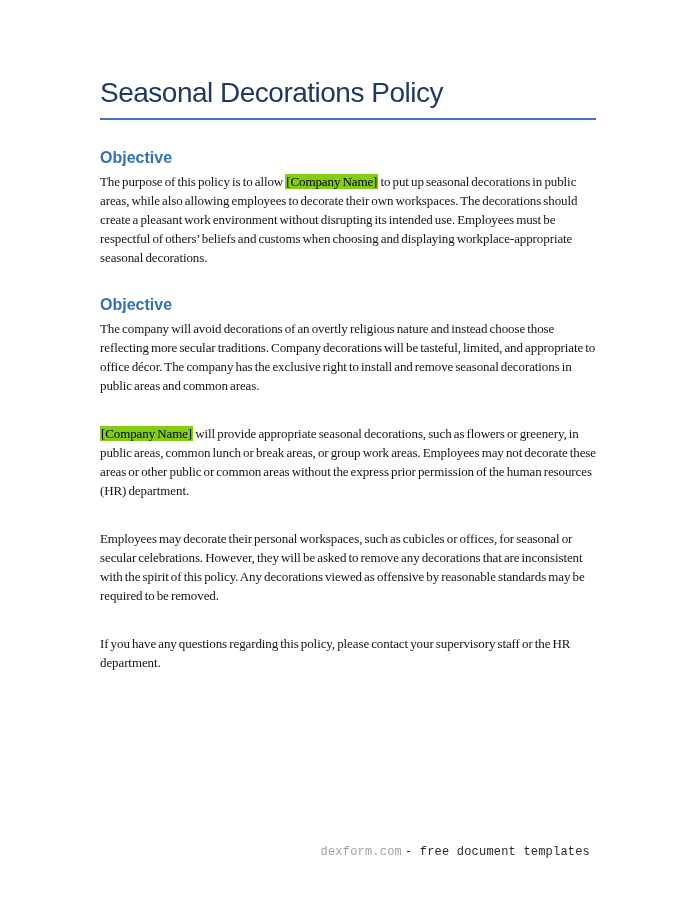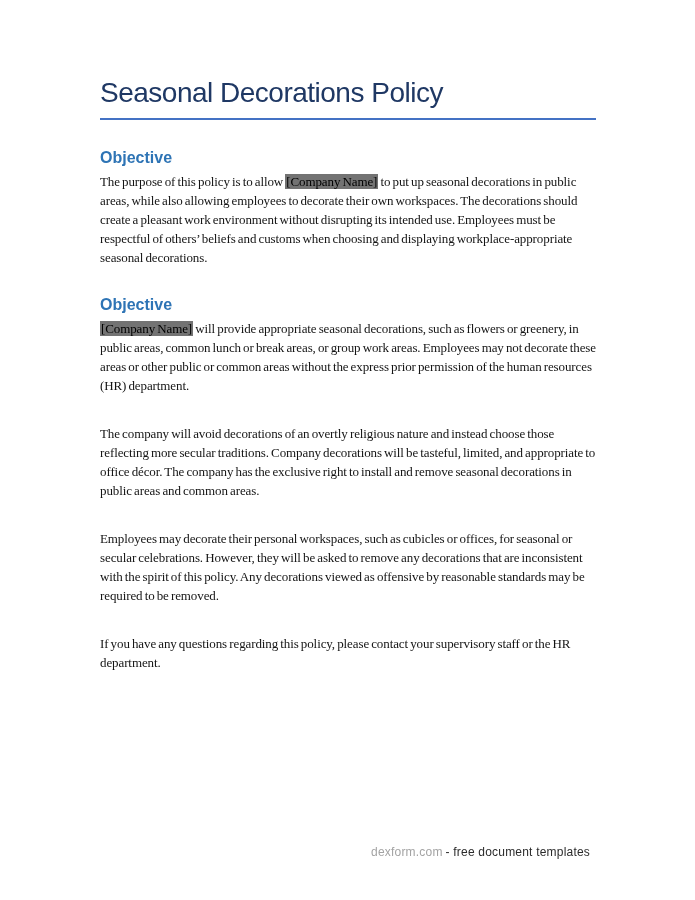--- a/index.html
+++ b/index.html
@@ -38,29 +38,29 @@
   }
   .body-para {
     font-size: 13px;
     line-height: 19px;
     letter-spacing: -0.1px;
     word-spacing: -1px;
     margin-bottom: 29px;
     color: #141414;
   }
   .hl {
-    background: #737373;
+    background: #84cc16;
     color: #000000;
     padding: 0 1px;
   }
   .footer {
     position: absolute;
     top: 845px;
     right: 105px;
-    font-family: Liberation Sans, sans-serif;
+    font-family: Liberation Mono, monospace;
     font-size: 12px;
     letter-spacing: 0.2px;
     white-space: nowrap;
   }
   .footer .site {
     color: #a3a3a3;
     text-decoration: none;
   }
   .footer .tagline {
     color: #2b2b2b;
@@ -70,22 +70,22 @@
 </head>
 <body>
 
 <div class="page">
   <div class="content">
     <h1 class="doc-title">Seasonal Decorations Policy</h1>
     <main id="sections-root">
         <h2 class="section-heading">Objective</h2>
         <p class="body-para"><span>The purpose of this policy is to allow </span><span class="hl">[Company Name]</span><span> to put up seasonal decorations in public areas, while also allowing employees to decorate their own workspaces. The decorations should create a pleasant work environment without disrupting its intended use. Employees must be respectful of others’ beliefs and customs when choosing and displaying workplace-appropriate seasonal decorations.</span></p>
         <h2 class="section-heading">Objective</h2>
+        <p class="body-para"><span>The company will avoid decorations of an overtly religious nature and instead choose those reflecting more secular traditions. Company decorations will be tasteful, limited, and appropriate to office décor. The company has the exclusive right to install and remove seasonal decorations in public areas and common areas.</span></p>
         <p class="body-para"><span class="hl">[Company Name]</span><span> will provide appropriate seasonal decorations, such as flowers or greenery, in public areas, common lunch or break areas, or group work areas. Employees may not decorate these areas or other public or common areas without the express prior permission of the human resources (HR) department.</span></p>
-        <p class="body-para"><span>The company will avoid decorations of an overtly religious nature and instead choose those reflecting more secular traditions. Company decorations will be tasteful, limited, and appropriate to office décor. The company has the exclusive right to install and remove seasonal decorations in public areas and common areas.</span></p>
         <p class="body-para"><span>Employees may decorate their personal workspaces, such as cubicles or offices, for seasonal or secular celebrations. However, they will be asked to remove any decorations that are inconsistent with the spirit of this policy. Any decorations viewed as offensive by reasonable standards may be required to be removed.</span></p>
         <p class="body-para"><span>If you have any questions regarding this policy, please contact your supervisory staff or the HR department.</span></p>
       </main>
   </div>
 
   <div class="footer">
     <a class="site" href="#">dexform.com</a><span class="tagline">- free document templates</span>
   </div>
 </div>
 

